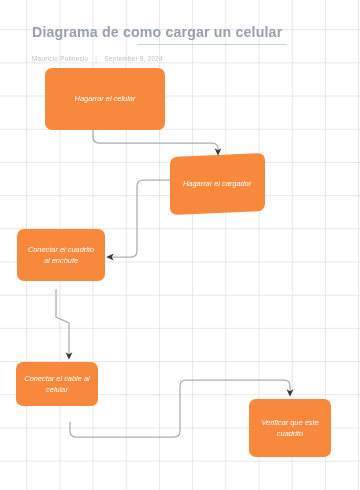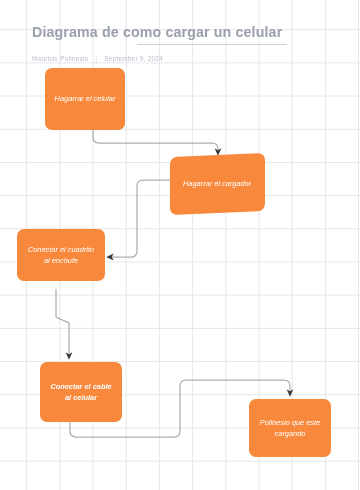--- a/index.html
+++ b/index.html
@@ -126,33 +126,33 @@
 
   <div class="hdr" id="title-wrap">
     <div id="doc-title">Diagrama de como cargar un celular</div>
     <div id="title-rule"></div>
   </div>
 
   <div class="hdr" id="subtitle-wrap">
     <span class="sub">Mauricio Polinesio</span><span class="sub sub-sep">|</span><span class="sub">September 9, 2024</span>
   </div>
 
-  <div class="node" id="node-1" style="left:45px; top:68px; width:80px; height:62px;">
+  <div class="node" id="node-1" style="left:45px; top:68px; width:120px; height:62px;">
     <span class="node-label">Hagarrar el celular</span>
   </div>
 
   <div class="node" id="node-2" style="left:170px; top:155px; width:95px; height:58px;">
     <span class="node-label">Hagarrar el cargador</span>
   </div>
 
   <div class="node" id="node-3" style="left:17px; top:229px; width:88px; height:52px;">
     <span class="node-label">Conectar el cuadrito al enchufe</span>
   </div>
 
-  <div class="node" id="node-4" style="left:40px; top:362px; width:82px; height:60px;font-weight:bold;">
+  <div class="node" id="node-4" style="left:16px; top:362px; width:82px; height:44px;">
     <span class="node-label">Conectar el cable al celular</span>
   </div>
 
   <div class="node" id="node-5" style="left:249px; top:399px; width:82px; height:58px;">
-    <span class="node-label">Polinesio que este cargando</span>
+    <span class="node-label">Verificar que este cuadrito</span>
   </div>
 
 </div>
 
 </body></html>

